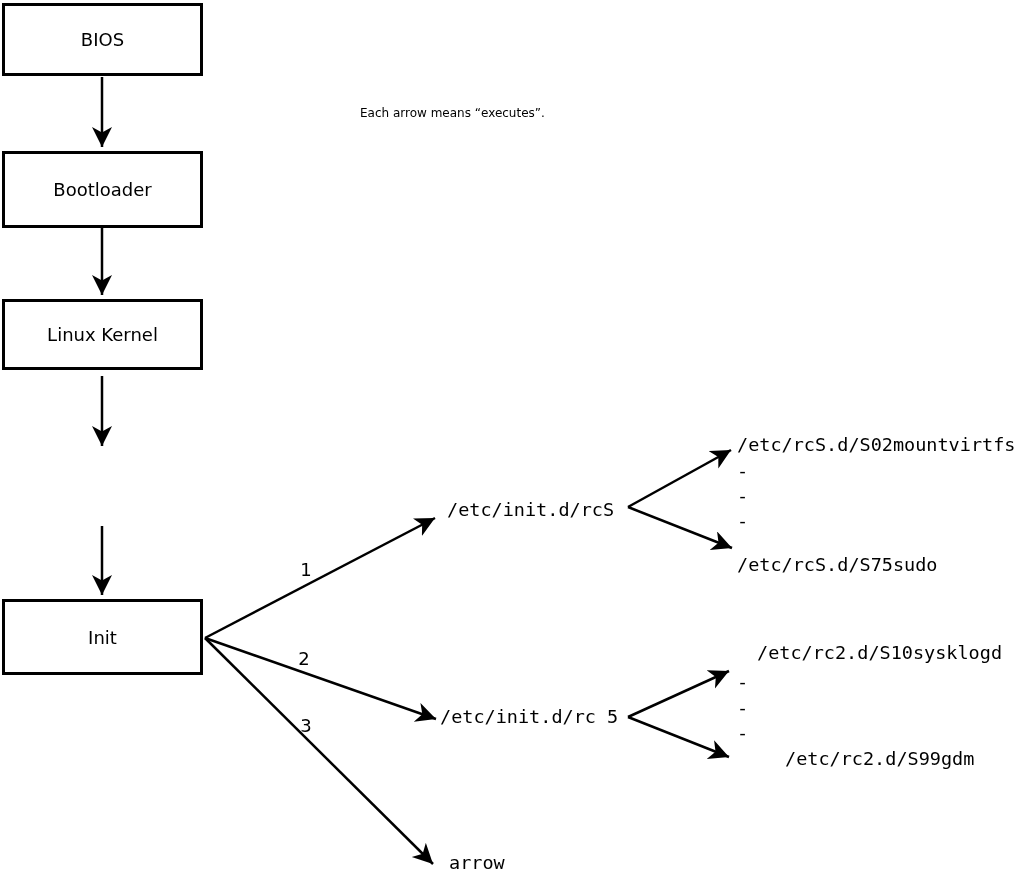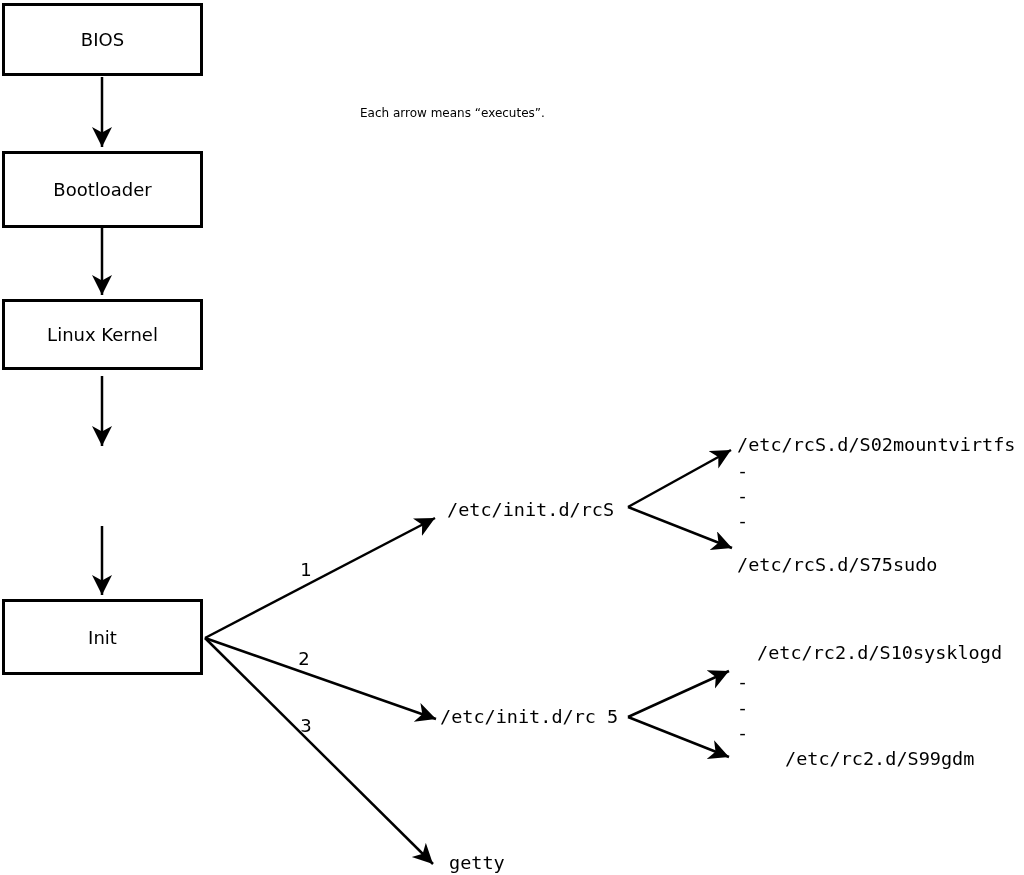--- a/index.html
+++ b/index.html
@@ -100,21 +100,21 @@
   </div>
 
   <div class="note" style="left:360px;top:113px;">Each arrow means “executes”.</div>
 
   <div class="branch-num" style="left:306px;top:569px;">1</div>
   <div class="branch-num" style="left:304px;top:658px;">2</div>
   <div class="branch-num" style="left:306px;top:725px;">3</div>
 
   <div class="mono-label" style="left:447px;top:509px;">/etc/init.d/rcS</div>
   <div class="mono-label" style="left:440px;top:716px;">/etc/init.d/rc 5</div>
-  <div class="mono-label" style="left:449px;top:862px;">getty</div>
+  <div class="mono-label" style="left:449px;top:862px;">arrow</div>
 
   <div class="mono-label" style="left:737px;top:444px;">/etc/rcS.d/S02mountvirtfs</div>
   <div class="mono-label" style="left:737px;top:470px;">-</div>
   <div class="mono-label" style="left:737px;top:495px;">-</div>
   <div class="mono-label" style="left:737px;top:520px;">-</div>
   <div class="mono-label" style="left:737px;top:564px;">/etc/rcS.d/S75sudo</div>
 
   <div class="mono-label" style="left:737px;top:652px;margin-left:20px;">/etc/rc2.d/S10sysklogd</div>
   <div class="mono-label" style="left:737px;top:681px;">-</div>
   <div class="mono-label" style="left:737px;top:707px;">-</div>

